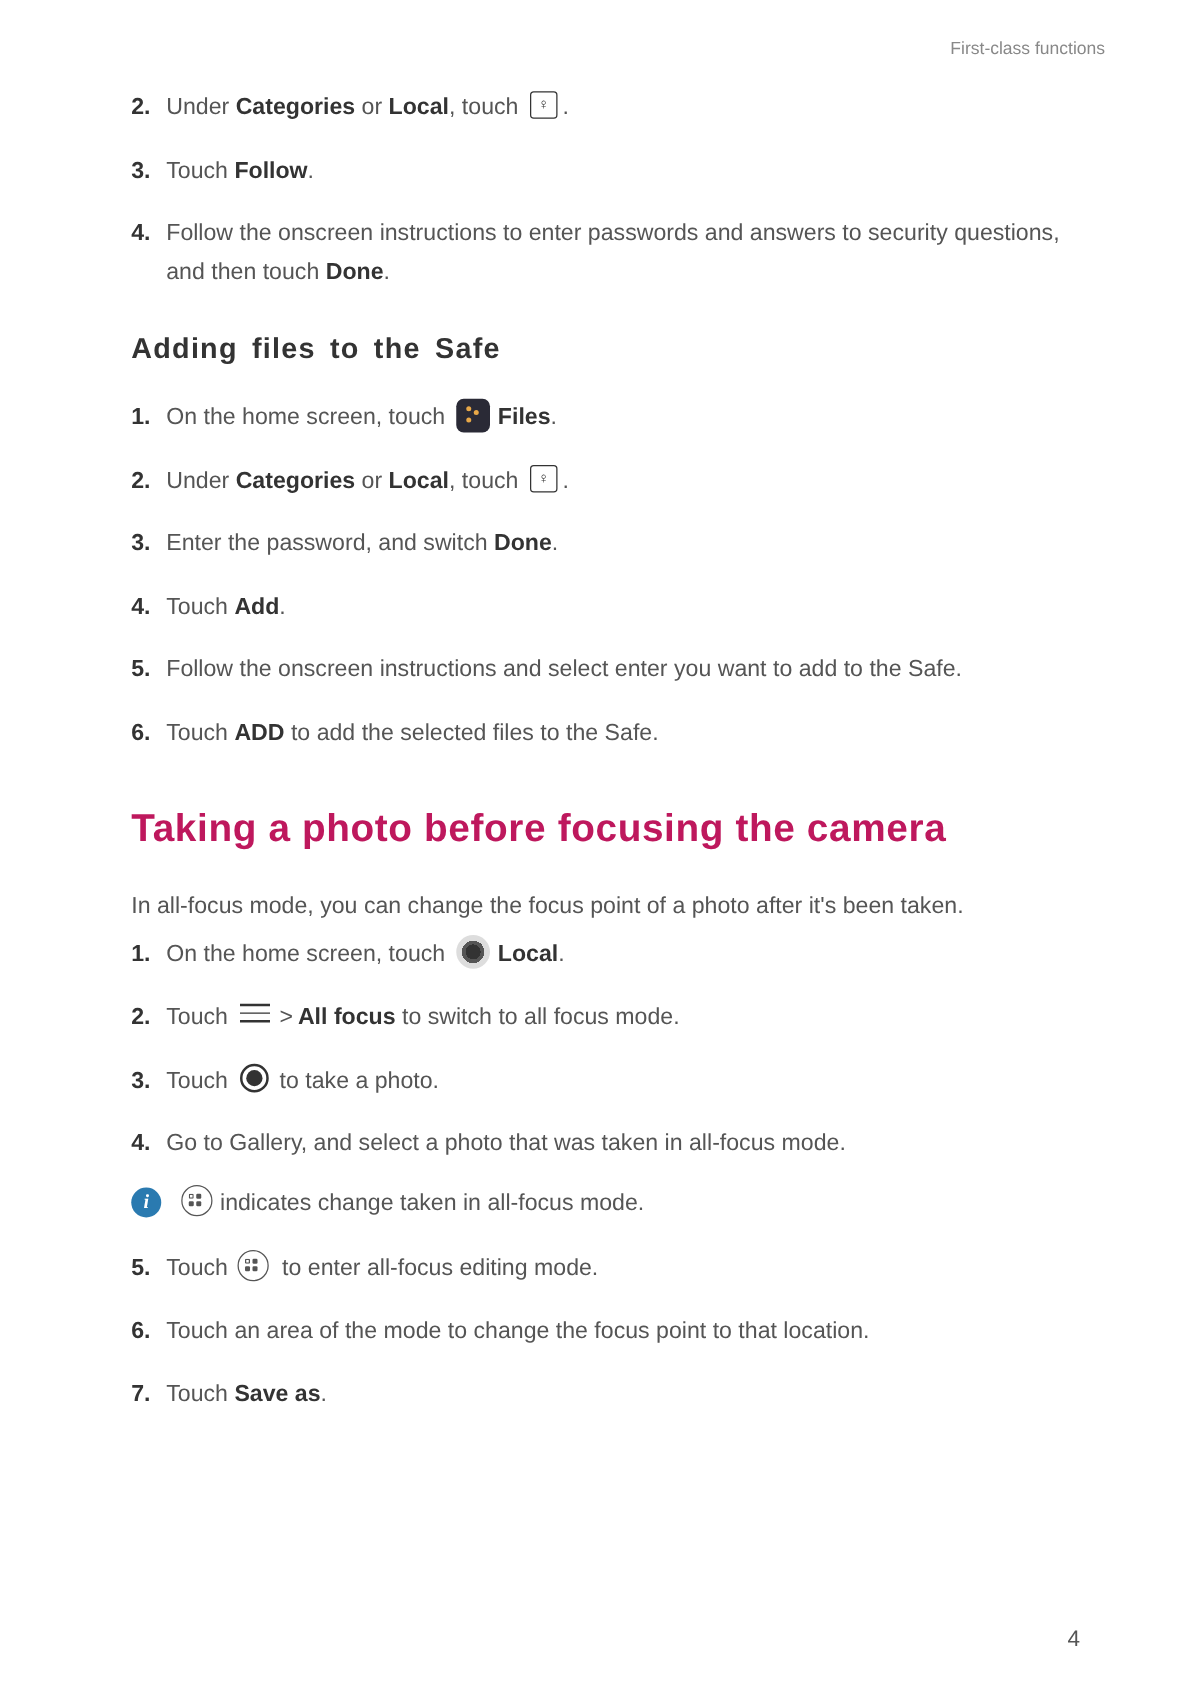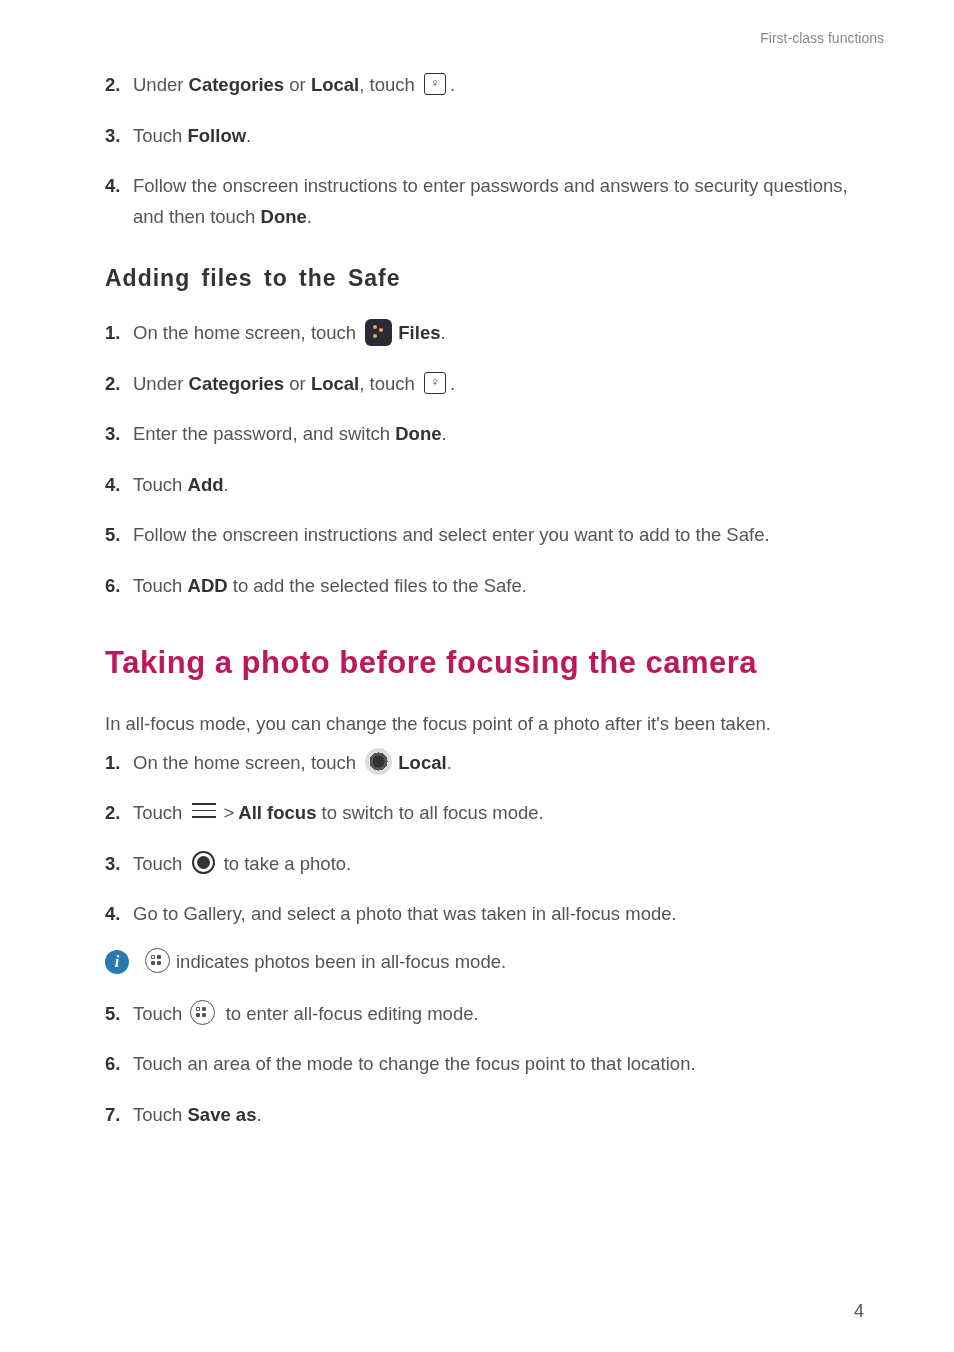--- a/index.html
+++ b/index.html
@@ -298,21 +298,21 @@
   </div>
 
   <div class="step">
     <span class="step-num">4.</span>
     <span class="step-body">Go to Gallery, and select a photo that was taken in all-focus mode.</span>
   </div>
 
   <div class="info-row">
     <span class="info-badge">i</span>
     <span class="icon-allfocus"></span>
-    <span> indicates photos been in all-focus mode.</span>
+    <span> indicates change taken in all-focus mode.</span>
   </div>
 
   <div class="step">
     <span class="step-num">5.</span>
     <span class="step-body">
       <span>Touch </span><span class="icon-allfocus"></span><span> to enter all-focus editing mode.</span>
     </span>
   </div>
 
   <div class="step">

